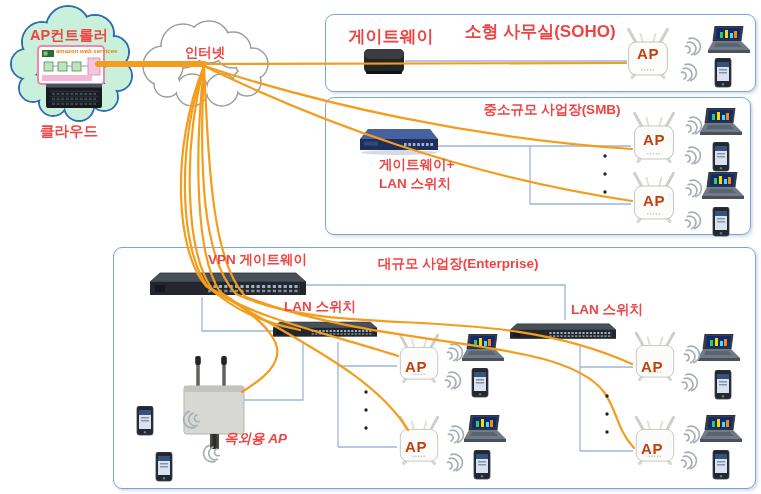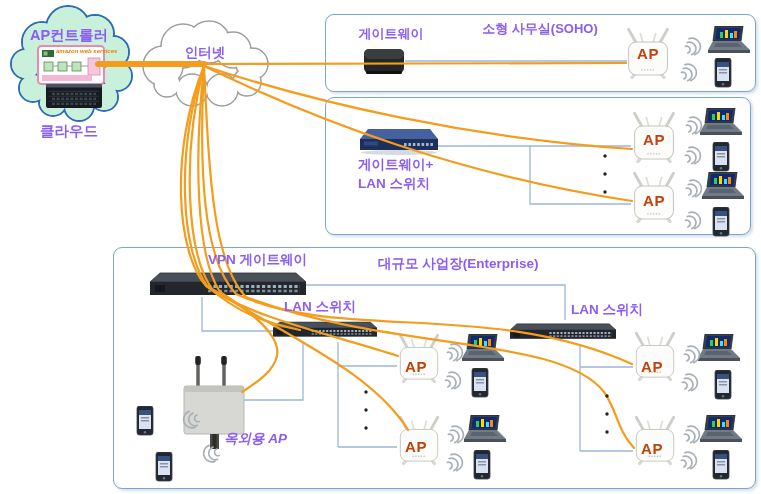--- a/index.html
+++ b/index.html
@@ -4,26 +4,26 @@
 <style>
   html,body{margin:0;padding:0;background:#ffffff;}
   .stage{position:relative;width:761px;height:494px;background:#ffffff;overflow:hidden;
          font-family:"Liberation Sans","DejaVu Sans",sans-serif;}
   .zone{position:absolute;border:1.6px solid #7AA6D6;border-radius:9px;background:#ffffff;
         box-shadow:2px 2px 3px rgba(120,150,190,.30);}
   .zone.soho{left:325px;top:14px;width:429px;height:76px;}
   .zone.smb{left:325px;top:97px;width:424px;height:136px;}
   .zone.ent{left:113px;top:247px;width:641px;height:240px;}
   svg.overlay{position:absolute;left:0;top:0;z-index:2;}
-  .lbl{position:absolute;z-index:3;font-weight:bold;color:#8b5cf6;white-space:nowrap;}
+  .lbl{position:absolute;z-index:3;font-weight:bold;color:#ef4444;white-space:nowrap;}
   .ctr{text-align:center;}
-  .fs13{font-size:13px;} .fs14{font-size:13.5px;} .fs15{font-size:14.5px;}
+  .fs13{font-size:17px;} .fs14{font-size:13.5px;} .fs15{font-size:14.5px;}
   .ap-lbl{position:absolute;z-index:3;font-weight:bold;color:#c2410c;font-size:15px;
           width:36px;text-align:center;letter-spacing:.5px;}
-  .gw2line{line-height:19px;font-size:13.5px;font-weight:bold;}
+  .gw2line{line-height:19px;font-size:13.5px;font-weight:bold;margin-left:21px;}
   .aws{position:absolute;z-index:3;left:56px;top:48px;font-size:6px;font-weight:bold;
        color:#e8820c;font-style:italic;}
 </style>
 </head>
 <body>
 
 <div class="stage">
 
   <div class="zone soho"></div>
   <div class="zone smb"></div>
@@ -290,20 +290,21 @@
   </svg>
 
   <div class="lbl ctr fs15" style="left:8px;top:26px;width:122px;">AP컨트롤러</div>
   <div class="aws">amazon web services</div>
   <div class="lbl ctr fs15" style="left:8px;top:122px;width:122px;">클라우드</div>
   <div class="lbl ctr fs13" style="left:450px;top:20px;width:180px;">소형 사무실(SOHO)</div>
 
   <div class="lbl ctr fs14" style="left:150px;top:44px;width:110px;">인터넷</div>
   <div class="lbl ctr fs13" style="left:348px;top:25px;width:86px;">게이트웨이</div>
 
+  <div class="lbl ctr fs14" style="left:432px;top:101px;width:240px;">중소규모 사업장(SMB)</div>
   <div class="lbl gw2line" style="left:358px;top:155px;">
     <span style="display:block;">게이트웨이+</span>
     <span style="display:block;">LAN 스위치</span>
   </div>
 
   <div class="lbl fs14" style="left:378px;top:255px;">대규모 사업장(Enterprise)</div>
   <div class="lbl fs14" style="left:202px;top:251px;margin-left:6px;">VPN 게이트웨이</div>
   <div class="lbl fs14" style="left:284px;top:298px;">LAN 스위치</div>
   <div class="lbl fs14" style="left:571px;top:301px;">LAN 스위치</div>
   <div class="lbl fs14" style="left:224px;top:430px;font-style:italic;">옥외용 AP</div>

